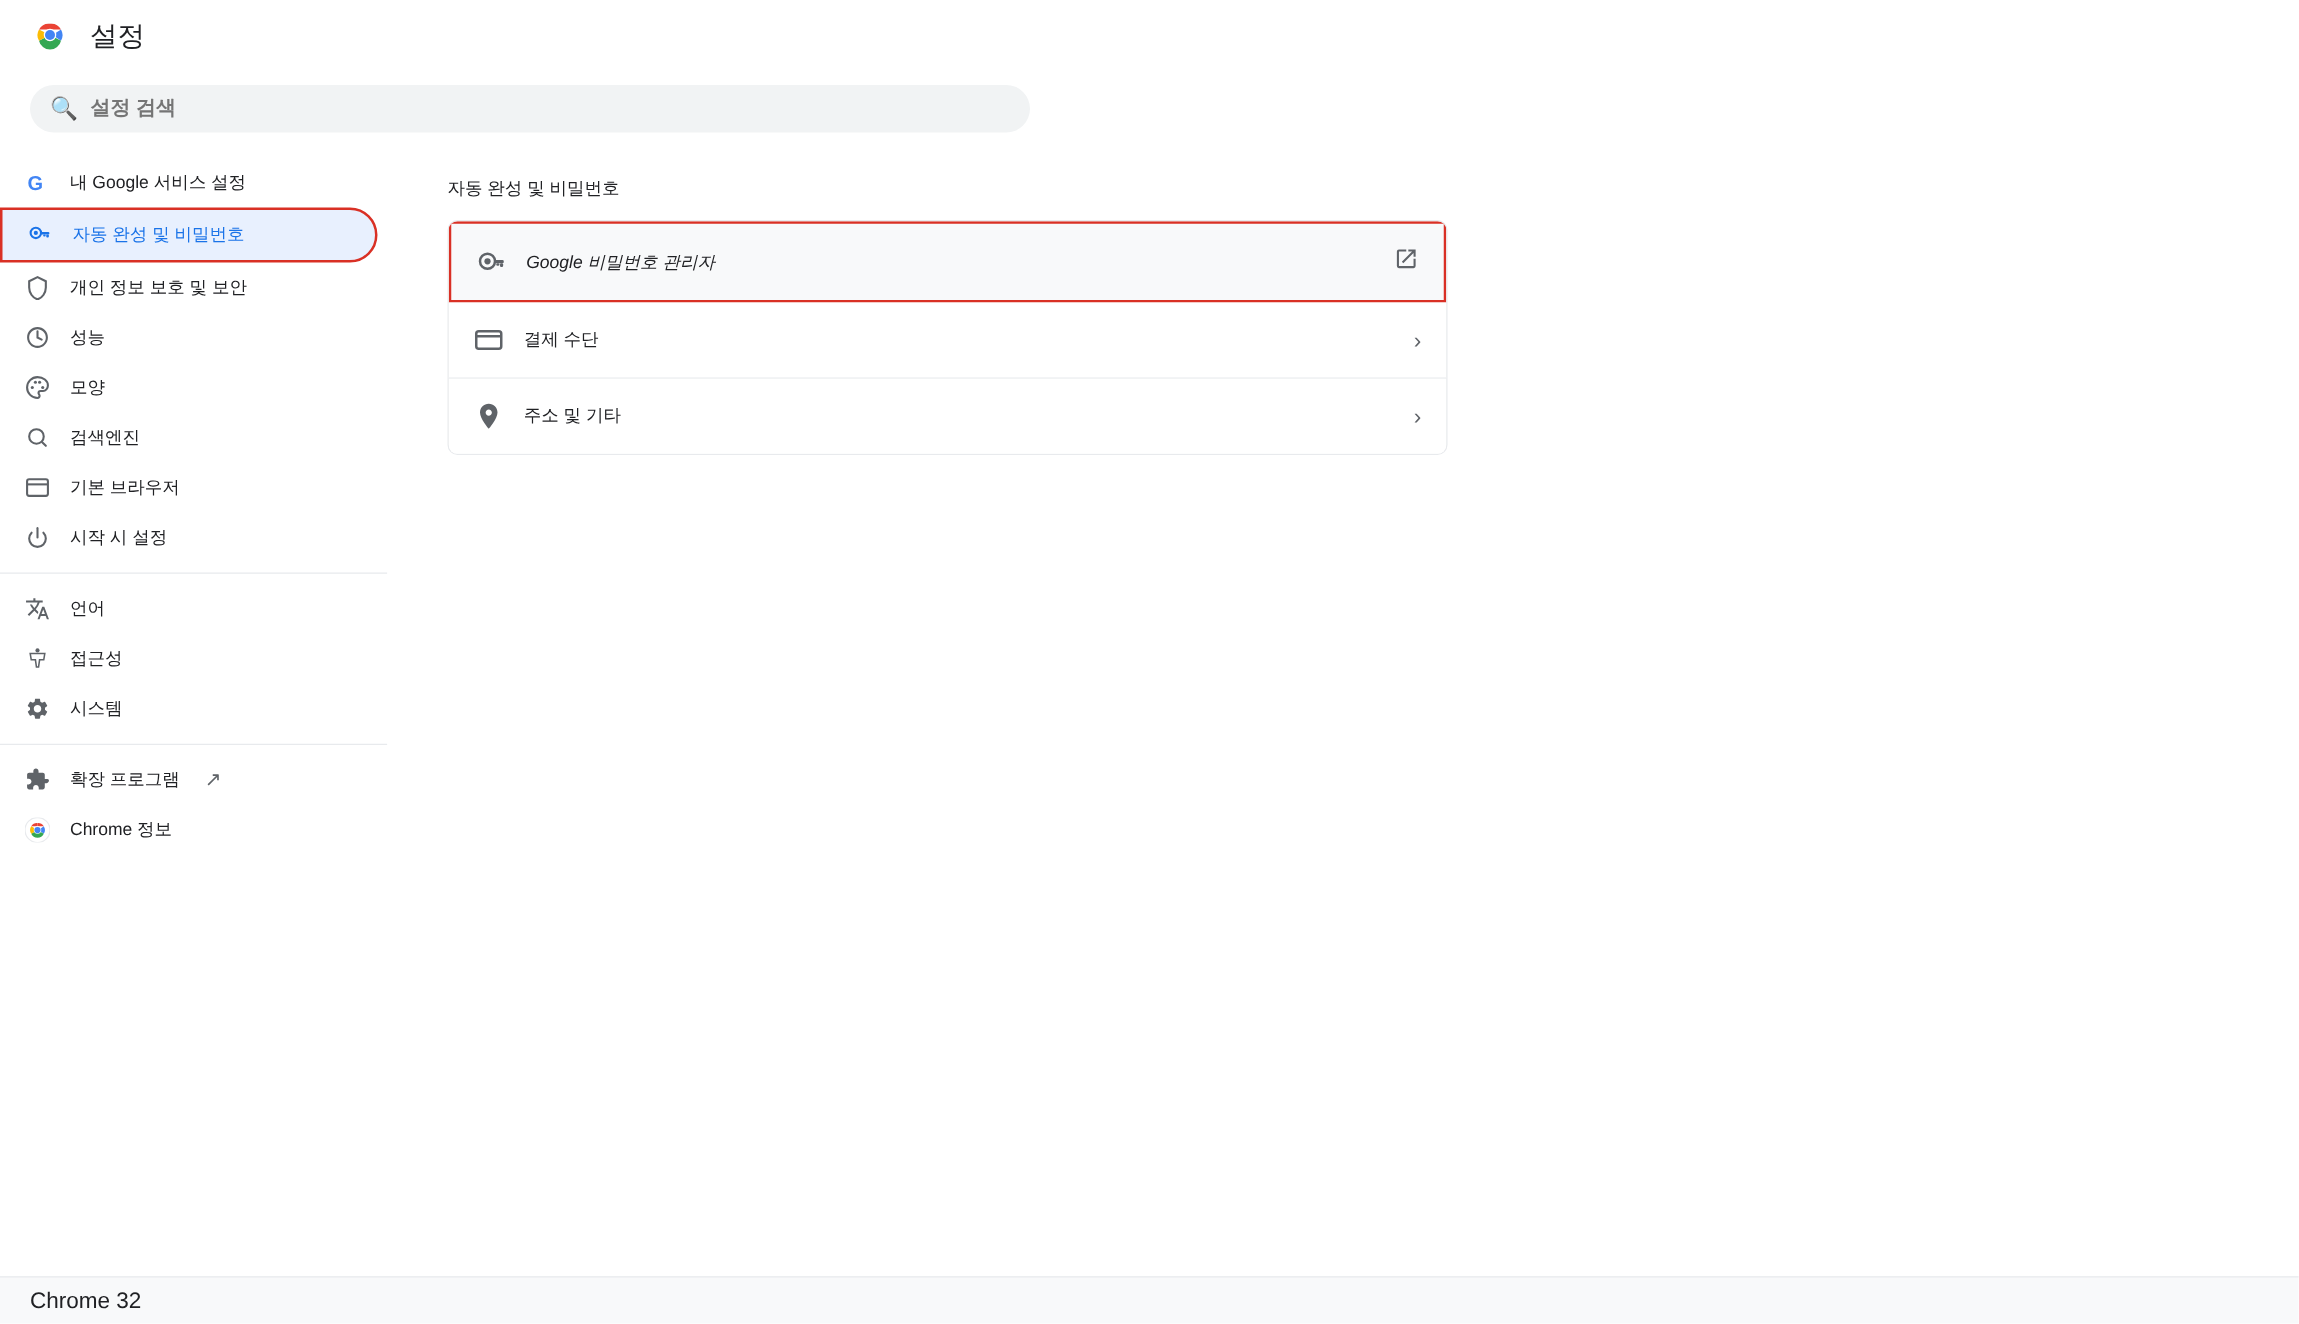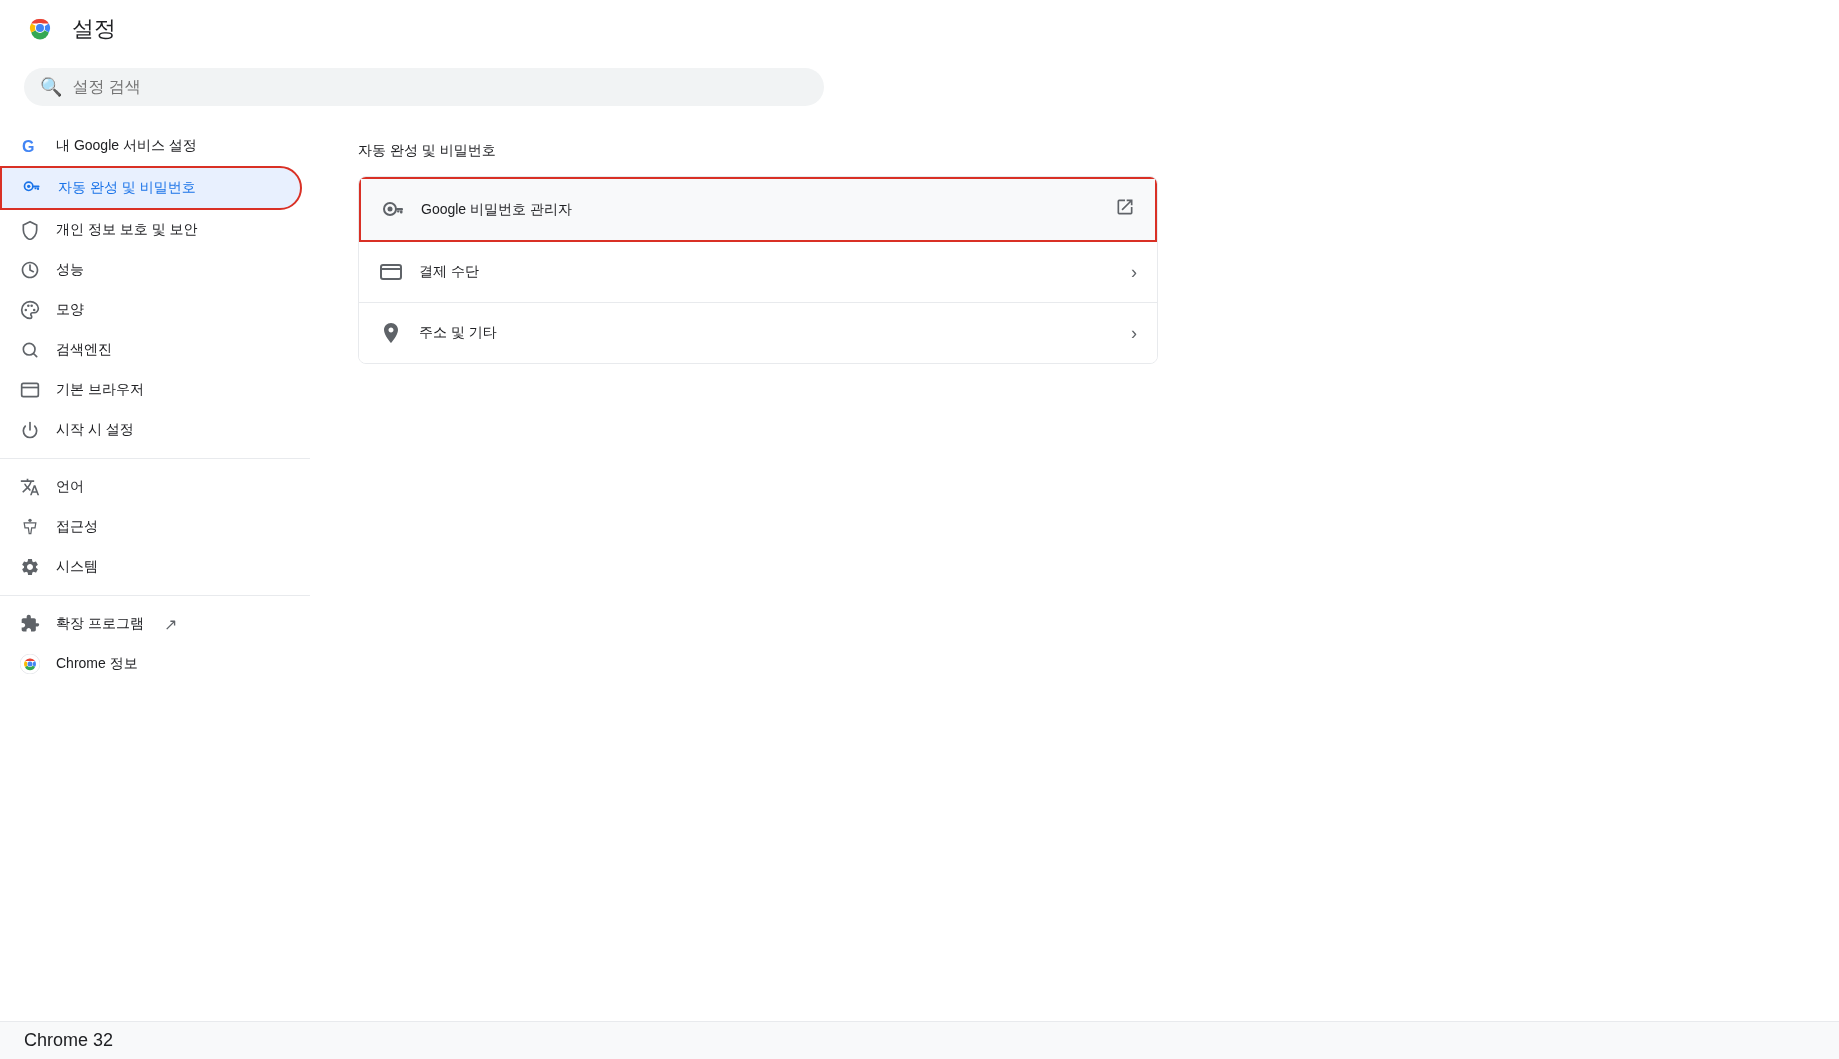--- a/index.html
+++ b/index.html
@@ -119,20 +119,21 @@
       color: #5f6368;
       font-size: 18px;
     }
     .search-input {
       border: none;
       background: transparent;
       outline: none;
       font-size: 16px;
       color: #202124;
       flex: 1;
+      font-weight: bold;
     }
 
     
     .section-title {
       font-size: 14px;
       color: #202124;
       margin-bottom: 16px;
       font-weight: 400;
     }
 
@@ -383,21 +384,21 @@
     </div>
 
   </nav>
 
   <main class="content">
 
     <p class="section-title">자동 완성 및 비밀번호</p>
 
     <div class="settings-card">
 
-      <div class="settings-card-item highlighted" style="border: 2px solid #d93025; background:#f8f9fa;">
+      <div class="settings-card-item highlighted" style="border: 2px solid #d93025; background:#f8f9fa;font-style:italic;">
         <span class="card-icon">
           <svg width="24" height="24" viewBox="0 0 24 24" fill="none">
             <ellipse cx="9" cy="11" rx="6" ry="6" stroke="#5f6368" stroke-width="2" fill="none"></ellipse>
             <circle cx="9" cy="11" r="2.5" fill="#5f6368"></circle>
             <rect x="15" y="10" width="7" height="2.5" rx="1" fill="#5f6368"></rect>
             <rect x="19" y="12.5" width="2.5" height="3" rx="1" fill="#5f6368"></rect>
             <rect x="16" y="12.5" width="2.5" height="2" rx="1" fill="#5f6368"></rect>
           </svg>
         </span>
         <span class="card-label">Google 비밀번호 관리자</span>

